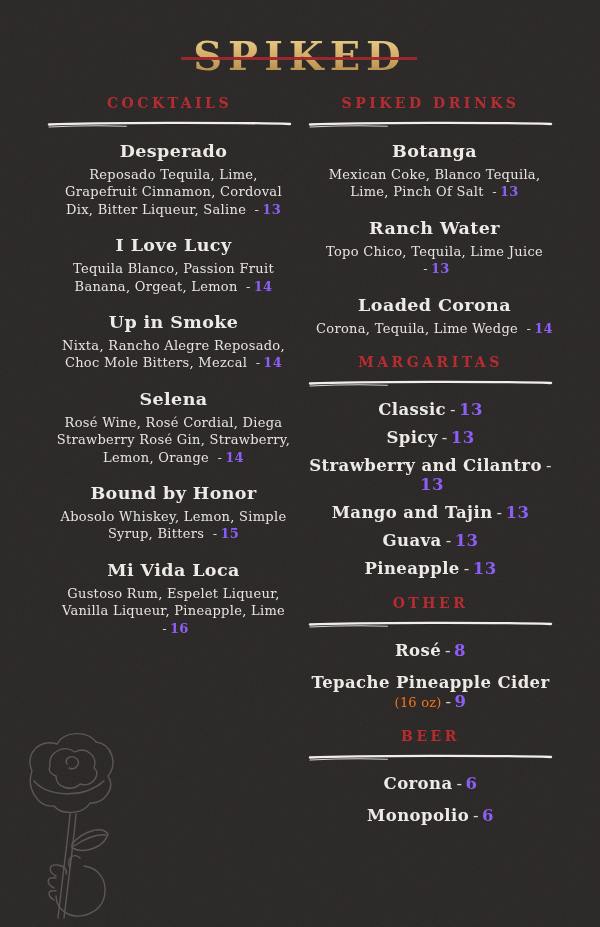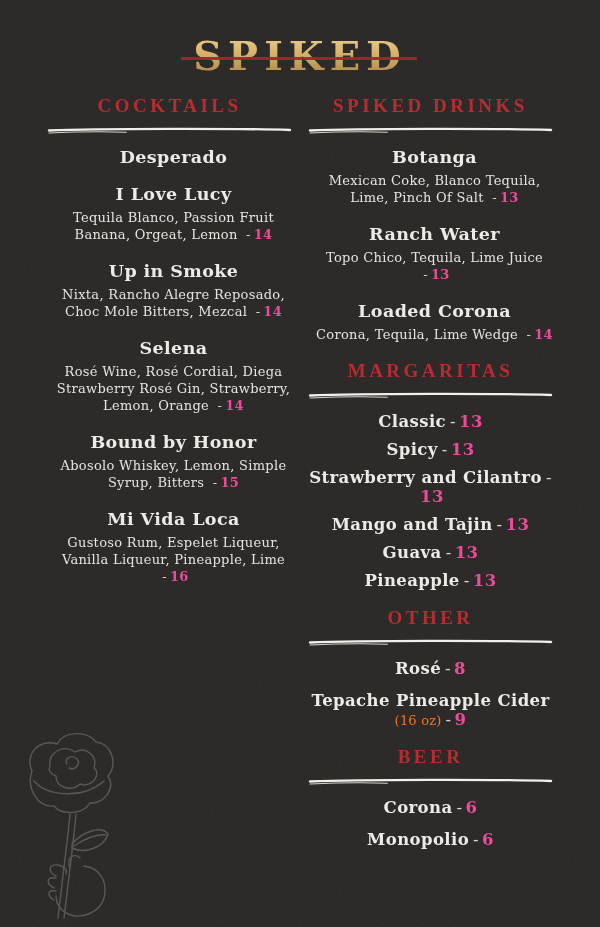--- a/index.html
+++ b/index.html
@@ -29,35 +29,35 @@
   }
 
   
   .columns { display: flex; gap: 14px; padding: 16px 46px 0 46px; }
   .col { flex: 1; min-width: 0; }
 
   .menu-section { text-align: center; }
   .menu-section + .menu-section { margin-top: 17px; }
 
   .sec-header {
-    margin: 0; font-size: 19px; font-weight: bold;
-    letter-spacing: 3.5px; color: #b7282d; text-transform: uppercase; font-family: Liberation Serif, serif;
+    margin: 0; font-size: 14px; font-weight: bold;
+    letter-spacing: 3.5px; color: #b7282d; text-transform: uppercase;
   }
   .sec-underline { display:block; width:100%; height:9px; margin: 9px 0 12px; }
 
   .item { margin-bottom: 17px; margin-left: 8px; }
   .item-name { font-size: 17.5px; font-weight: bold; letter-spacing: .4px; margin-bottom: 5px; }
   .item-desc { font-size: 13px; line-height: 1.34; letter-spacing: .3px; color: #e9e5df; }
 
   .simple-item { font-size: 16.5px; font-weight: bold; letter-spacing: .4px; margin-bottom: 9px; }
   .sec-2 .simple-item, .sec-3 .simple-item { margin-bottom: 13px; }
   .note { font-weight: normal; font-size: 13px; letter-spacing: .2px; color: #f97316; }
 
   .dash { color: #d9d5cf; font-weight: normal; margin-left: 4px; }
-  .price { color: #ec4899; font-weight: bold; margin-left: 3px; }
+  .price { color: #8b5cf6; font-weight: bold; margin-left: 3px; }
 
   
   .rose { position: absolute; left: 12px; top: 726px; opacity: .5; }
 </style>
 </head>
 <body>
 
 <div class="page">
 
   <header class="title-wrap">
@@ -69,20 +69,21 @@
     <div class="col" id="left-col">
         <section class="menu-section sec-0">
           <h2 class="sec-header">COCKTAILS</h2>
   <svg class="sec-underline" viewBox="0 0 240 10" preserveAspectRatio="none" aria-hidden="true">
     <path d="M3 5 C50 2.6 190 2.6 237 4.4" fill="none" stroke="#f3f0ea" stroke-width="2.6" stroke-linecap="round"></path>
     <path d="M3 7.8 C25 6.6 60 6.2 78 6.9" fill="none" stroke="#f3f0ea" stroke-width="1.3" stroke-linecap="round" opacity="0.85"></path>
   </svg>
 <div class="items">
             <div class="item">
               <div class="item-name">Desperado</div>
+              <div class="item-desc">Reposado Tequila, Lime, Grapefruit Cinnamon, Cordoval Dix, Bitter Liqueur, Saline <span class="dash">-</span><span class="price">13</span></div>
             </div>
             <div class="item">
               <div class="item-name">I Love Lucy</div>
               <div class="item-desc">Tequila Blanco, Passion Fruit Banana, Orgeat, Lemon <span class="dash">-</span><span class="price">14</span></div>
             </div>
             <div class="item">
               <div class="item-name">Up in Smoke</div>
               <div class="item-desc">Nixta, Rancho Alegre Reposado, Choc Mole Bitters, Mezcal <span class="dash">-</span><span class="price">14</span></div>
             </div>
             <div class="item">

